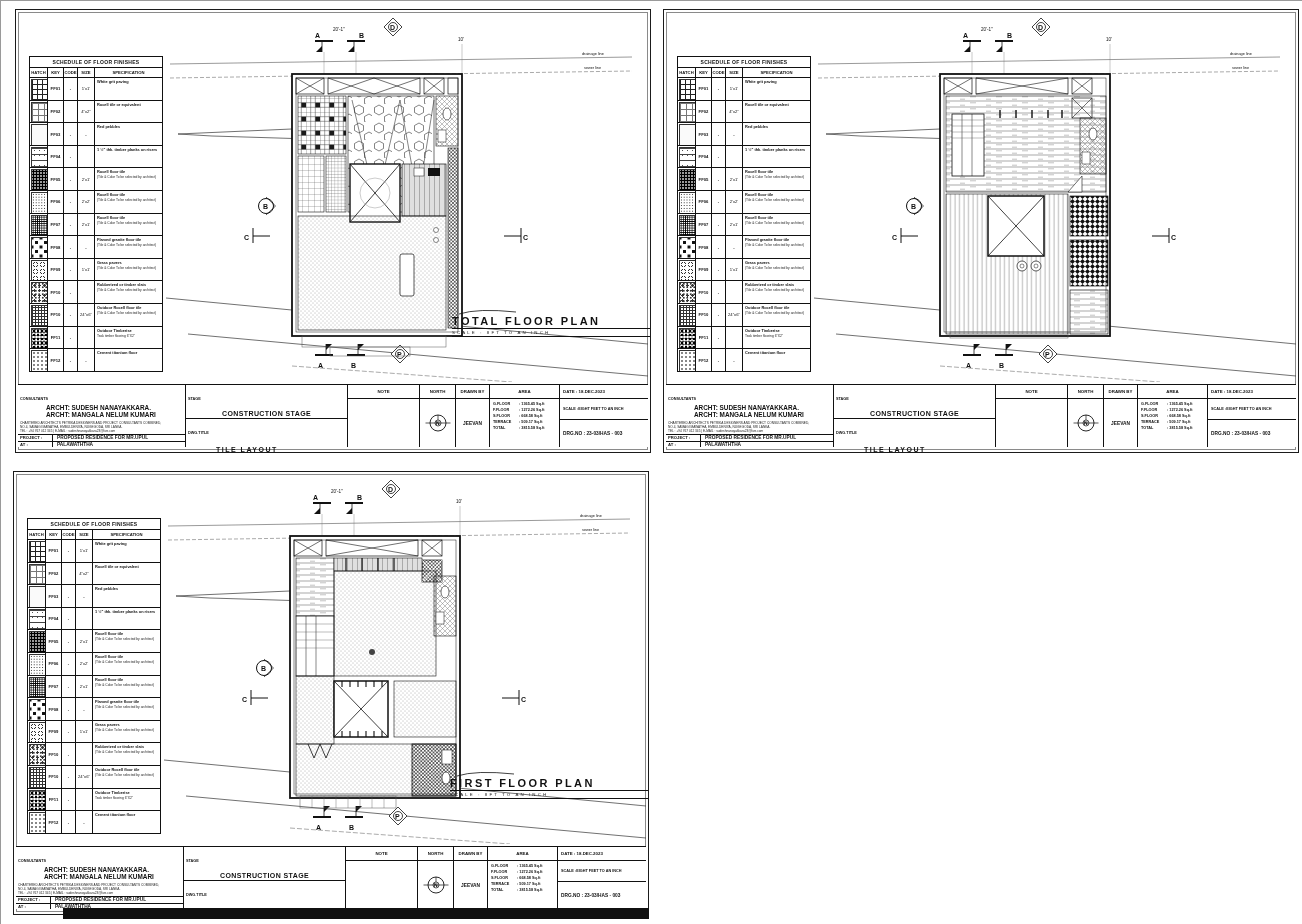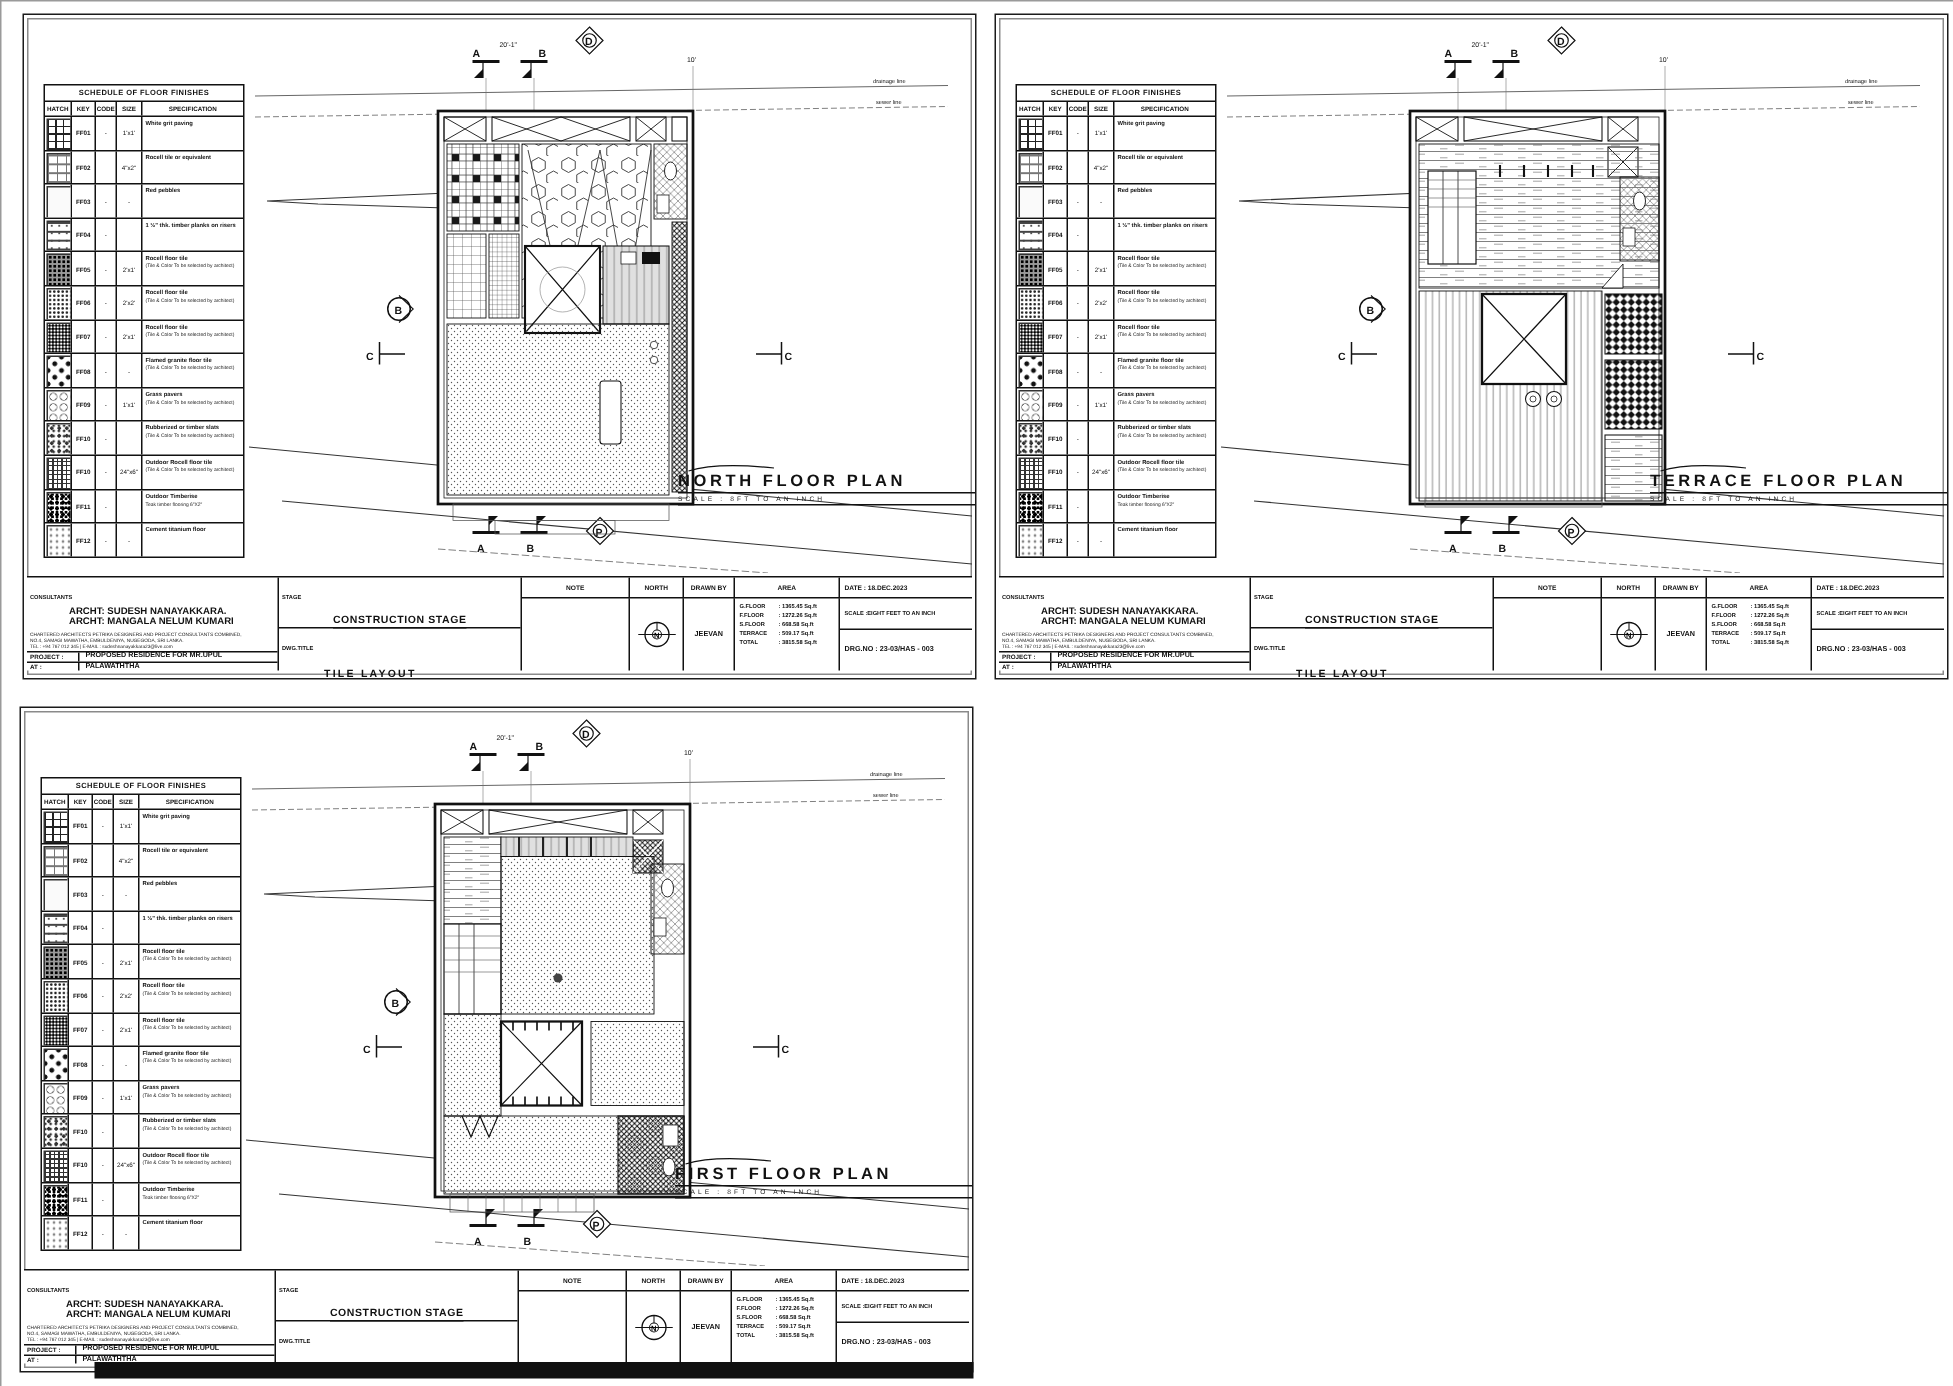--- a/index.html
+++ b/index.html
@@ -855,27 +855,20 @@
       <rect x="146" y="268" width="160" height="52" fill="url(#p-stipple)" stroke="#111" stroke-width="0.6"></rect>
       <path d="M158 268 L164 282 L170 268 L176 282 L182 268" fill="none" stroke="#111" stroke-width="0.8"></path>
       <rect x="262" y="268" width="44" height="52" fill="url(#p-xhatch)" stroke="#111" stroke-width="0.8"></rect>
       <rect x="292" y="274" width="10" height="14" fill="#fff" stroke="#111" stroke-width="0.5"></rect>
       <ellipse cx="296" cy="302" rx="4" ry="6" fill="#fff" stroke="#111" stroke-width="0.6"></ellipse>
       <rect x="150" y="320" width="96" height="12" fill="none" stroke="#555" stroke-width="0.5"></rect>
       <path d="M162 320 V332 M174 320 V332 M186 320 V332 M198 320 V332 M210 320 V332 M222 320 V332 M234 320 V332" stroke="#555" stroke-width="0.4"></path>
     </g>
   </svg>
 
-  <div class="ptitle">
-    <svg class="pt-squig" width="60" height="8">
-          <path d="M1 7 Q20 1 58 5" fill="none" stroke="#111" stroke-width="0.8"></path>
-        </svg>
-    <div class="pt-main">TERRACE FLOOR PLAN</div>
-    <div class="pt-sub">SCALE : 8FT TO AN INCH</div>
-  </div>
 
   <div class="tblock">
     <div class="tb-left">
       <div class="tb-cons">
         <span class="lbl">CONSULTANTS</span>
         <div class="archs">
           <div>ARCHT: SUDESH NANAYAKKARA.</div>
           <div>ARCHT: MANGALA NELUM KUMARI</div>
         </div>
         <div class="contact">
@@ -1254,21 +1247,21 @@
       <ellipse cx="296" cy="302" rx="4" ry="6" fill="#fff" stroke="#111" stroke-width="0.6"></ellipse>
       <rect x="150" y="320" width="96" height="12" fill="none" stroke="#555" stroke-width="0.5"></rect>
       <path d="M162 320 V332 M174 320 V332 M186 320 V332 M198 320 V332 M210 320 V332 M222 320 V332 M234 320 V332" stroke="#555" stroke-width="0.4"></path>
     </g>
   </svg>
 
   <div class="ptitle">
     <svg class="pt-squig" width="60" height="8">
           <path d="M1 7 Q20 1 58 5" fill="none" stroke="#111" stroke-width="0.8"></path>
         </svg>
-    <div class="pt-main">NORTH FLOOR PLAN</div>
+    <div class="pt-main">TOTAL FLOOR PLAN</div>
     <div class="pt-sub">SCALE : 8FT TO AN INCH</div>
   </div>
 
   <div class="tblock">
     <div class="tb-left">
       <div class="tb-cons">
         <span class="lbl">CONSULTANTS</span>
         <div class="archs">
           <div>ARCHT: SUDESH NANAYAKKARA.</div>
           <div>ARCHT: MANGALA NELUM KUMARI</div>

